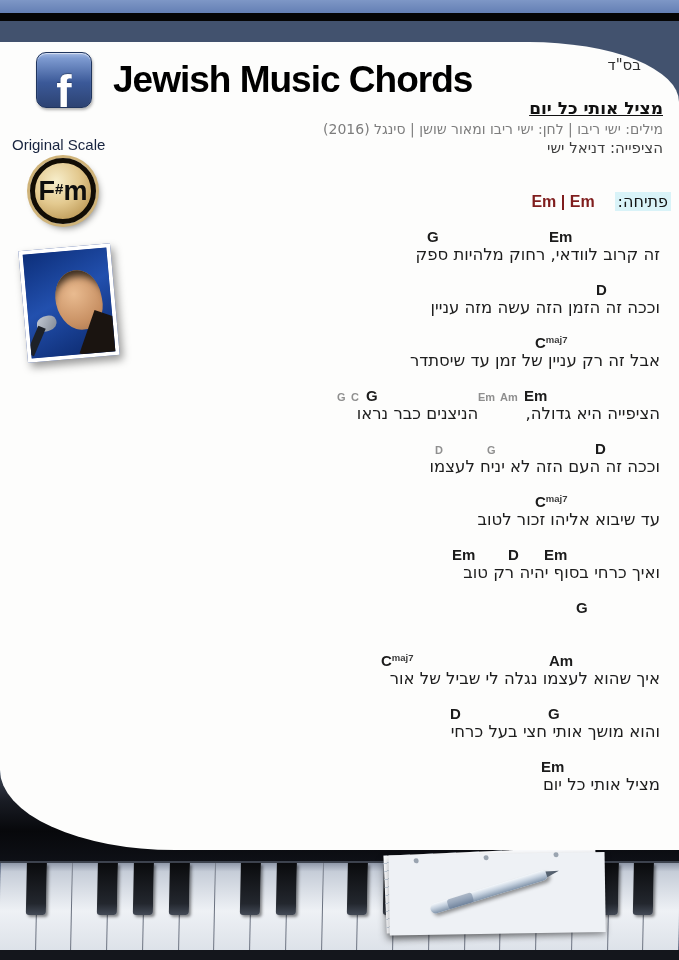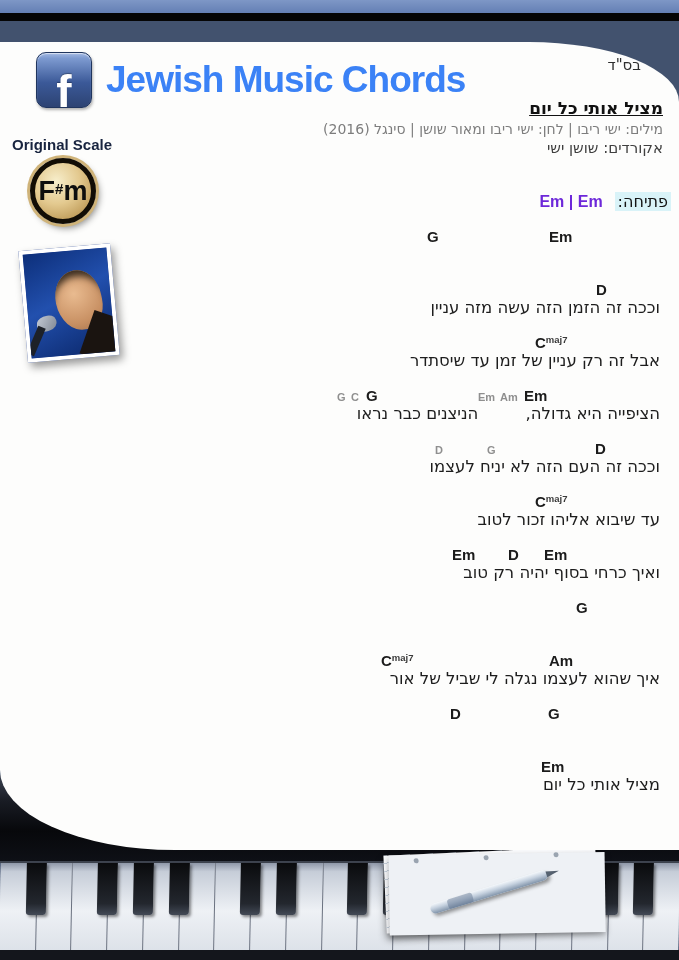--- a/index.html
+++ b/index.html
@@ -37,28 +37,28 @@
   .page{position:absolute;top:42px;left:0;right:0;bottom:110px;background:#fdfdfc;z-index:2;
       border-top-right-radius:150px 60px;border-bottom-left-radius:175px 80px;}
   .bsd{position:absolute;top:14px;right:38px;font-size:15px;color:#2e2e2e;}
   .brand-row{position:absolute;top:10px;left:36px;display:flex;align-items:center;}
   .fb-icon{width:54px;height:54px;border-radius:10px;border:1px solid #20355e;
       background:linear-gradient(180deg,#a3b9e2 0%,#7d9ad0 10%,#3b5998 55%,#2d4373 100%);
       box-shadow:inset 0 1px 1px rgba(255,255,255,.6),1px 2px 3px rgba(0,0,0,.3);
       display:flex;align-items:flex-end;justify-content:center;overflow:hidden;}
   .fb-icon span{color:#fff;font-family:"Liberation Sans",sans-serif;font-weight:bold;font-size:46px;line-height:48px;
       margin-bottom:-9px;text-shadow:0 -1px 1px rgba(0,0,0,.3);}
-  .brand-title{margin-left:14px;font-family:"Liberation Sans",sans-serif;font-weight:bold;font-size:37px;
-      color:#3b82f6;letter-spacing:-1px;}
+  .brand-title{margin-left:21px;font-family:"Liberation Sans",sans-serif;font-weight:bold;font-size:37px;
+      color:#000000;letter-spacing:-1px;}
   .song-header{position:absolute;top:56px;right:16px;direction:rtl;text-align:right;}
   .song-title{font-size:17px;font-weight:bold;color:#111;text-decoration:underline;}
   .song-credits{font-size:14px;color:#7d7d7d;margin-top:3px;}
   .song-arranger{font-size:15px;color:#3f3f3f;margin-top:2px;}
   .original-scale{position:absolute;top:94px;left:12px;font-family:"Liberation Sans",sans-serif;
-      font-weight:bold;font-size:15px;color:#18243f;text-align:right;}
+      font-weight:normal;font-size:15px;color:#18243f;text-align:right;}
   .key-badge{position:absolute;top:116px;left:30px;width:66px;height:66px;border-radius:50%;
       background:radial-gradient(circle at 38% 32%,#f7eecb 0%,#e3c98f 45%,#c5a362 75%,#ab8a4a 100%);
       border:5px solid #120d05;box-shadow:0 0 0 3px #cfb379,3px 4px 7px rgba(0,0,0,.45);
       display:flex;align-items:center;justify-content:center;box-sizing:border-box;}
   .key-badge .kb{font-family:"Liberation Sans",sans-serif;font-weight:bold;color:#0e0e0e;font-size:27px;}
   .key-badge .kb sup{font-size:15px;vertical-align:6px;}
   
   .photo{position:absolute;top:205px;left:23px;width:84px;height:104px;background:#15358a;border:4px solid #fff;
       transform:rotate(-5deg);box-shadow:3px 5px 9px rgba(0,0,0,.4);overflow:hidden;}
   .photo .bg{position:absolute;inset:0;background:linear-gradient(155deg,#0d2f7a 0%,#2250ae 45%,#0a2668 100%);}
@@ -66,22 +66,22 @@
       background:radial-gradient(circle at 42% 38%,#e9bb90,#c89063 65%,#a6734c 100%);
       box-shadow:inset 0 12px 7px -6px #3c2f22;transform:rotate(-7deg);}
   .photo .mic{position:absolute;left:8px;bottom:26px;width:20px;height:15px;border-radius:45%;
       background:linear-gradient(135deg,#c6ccd6,#7f8793);transform:rotate(-15deg);}
   .photo .mic-stalk{position:absolute;left:2px;bottom:2px;width:8px;height:30px;background:#1d2128;transform:rotate(28deg);}
   .photo .guitar{position:absolute;right:-6px;bottom:-8px;width:34px;height:46px;background:#1a1410;transform:rotate(24deg);}
   
   .song-body{position:absolute;top:150px;left:0;right:0;}
   .tag-row{direction:rtl;text-align:right;padding-right:8px;height:22px;margin-bottom:14px;font-size:16px;}
   .tag-chip{background:#d9f3f8;color:#151515;padding:0 3px;}
-  .tag-chords{direction:ltr;display:inline-block;margin-right:12px;font-family:"Liberation Sans",sans-serif;
-      font-weight:bold;color:#6d28d9;}
+  .tag-chords{direction:ltr;display:inline-block;margin-right:20px;font-family:"Liberation Sans",sans-serif;
+      font-weight:bold;color:#7f1d1d;}
   .line{height:53px;}
   .chords{position:relative;height:17px;}
   .chord{position:absolute;top:0;font-family:"Liberation Sans",sans-serif;font-weight:bold;
       font-size:15px;color:#1b1b1b;white-space:nowrap;}
   .chord.small{font-size:11px;top:4px;color:#8f8f8f;font-weight:600;}
   .chord sup{font-size:9.5px;font-weight:600;color:#3a3a3a;vertical-align:5px;letter-spacing:0;}
   .lyric{direction:rtl;text-align:right;padding-right:19px;font-size:16.5px;line-height:20px;color:#1d1d1d;white-space:pre;}
 </style>
 </head>
 <body>
@@ -141,21 +141,21 @@
     <div class="brand-row">
       <div class="fb-icon">
         <span>f</span>
       </div>
       <div class="brand-title">Jewish Music Chords</div>
     </div>
 
     <div class="song-header">
       <div class="song-title">מציל אותי כל יום</div>
       <div class="song-credits">מילים: ישי ריבו | לחן: ישי ריבו ומאור שושן | סינגל (2016)</div>
-      <div class="song-arranger">אקורדים: שושן ישי</div>
+      <div class="song-arranger">הציפייה: דניאל ישי</div>
     </div>
 
     <div class="original-scale">Original Scale</div>
 
     <div class="key-badge">
       <span class="kb"><span>F</span><sup>#</sup><span>m</span></span>
     </div>
 
     <div class="photo">
       <div class="bg"></div>
@@ -165,20 +165,21 @@
       <div class="mic-stalk"></div>
     </div>
 
     <div class="song-body" id="song-body">
         <div class="tag-row"><span class="tag-chip">פתיחה:</span><span class="tag-chords">Em | Em</span></div>
         <div class="line">
           <div class="chords">
             <span class="chord" style="left: 427px;">G</span>
             <span class="chord" style="left: 549px;">Em</span>
           </div>
+          <div class="lyric">זה קרוב לוודאי, רחוק מלהיות ספק</div>
         </div>
         <div class="line">
           <div class="chords">
             <span class="chord" style="left: 596px;">D</span>
           </div>
           <div class="lyric">וככה זה הזמן הזה עשה מזה עניין</div>
         </div>
         <div class="line">
           <div class="chords">
             <span class="chord" style="left: 535px;">C<sup>maj7</sup></span>
@@ -228,20 +229,21 @@
             <span class="chord" style="left: 381px;">C<sup>maj7</sup></span>
             <span class="chord" style="left: 549px;">Am</span>
           </div>
           <div class="lyric">איך שהוא לעצמו נגלה לי שביל של אור</div>
         </div>
         <div class="line">
           <div class="chords">
             <span class="chord" style="left: 450px;">D</span>
             <span class="chord" style="left: 548px;">G</span>
           </div>
+          <div class="lyric">והוא מושך אותי חצי בעל כרחי</div>
         </div>
         <div class="line">
           <div class="chords">
             <span class="chord" style="left: 541px;">Em</span>
           </div>
           <div class="lyric">מציל אותי כל יום</div>
         </div>
       </div>
   </div>
 </div>

